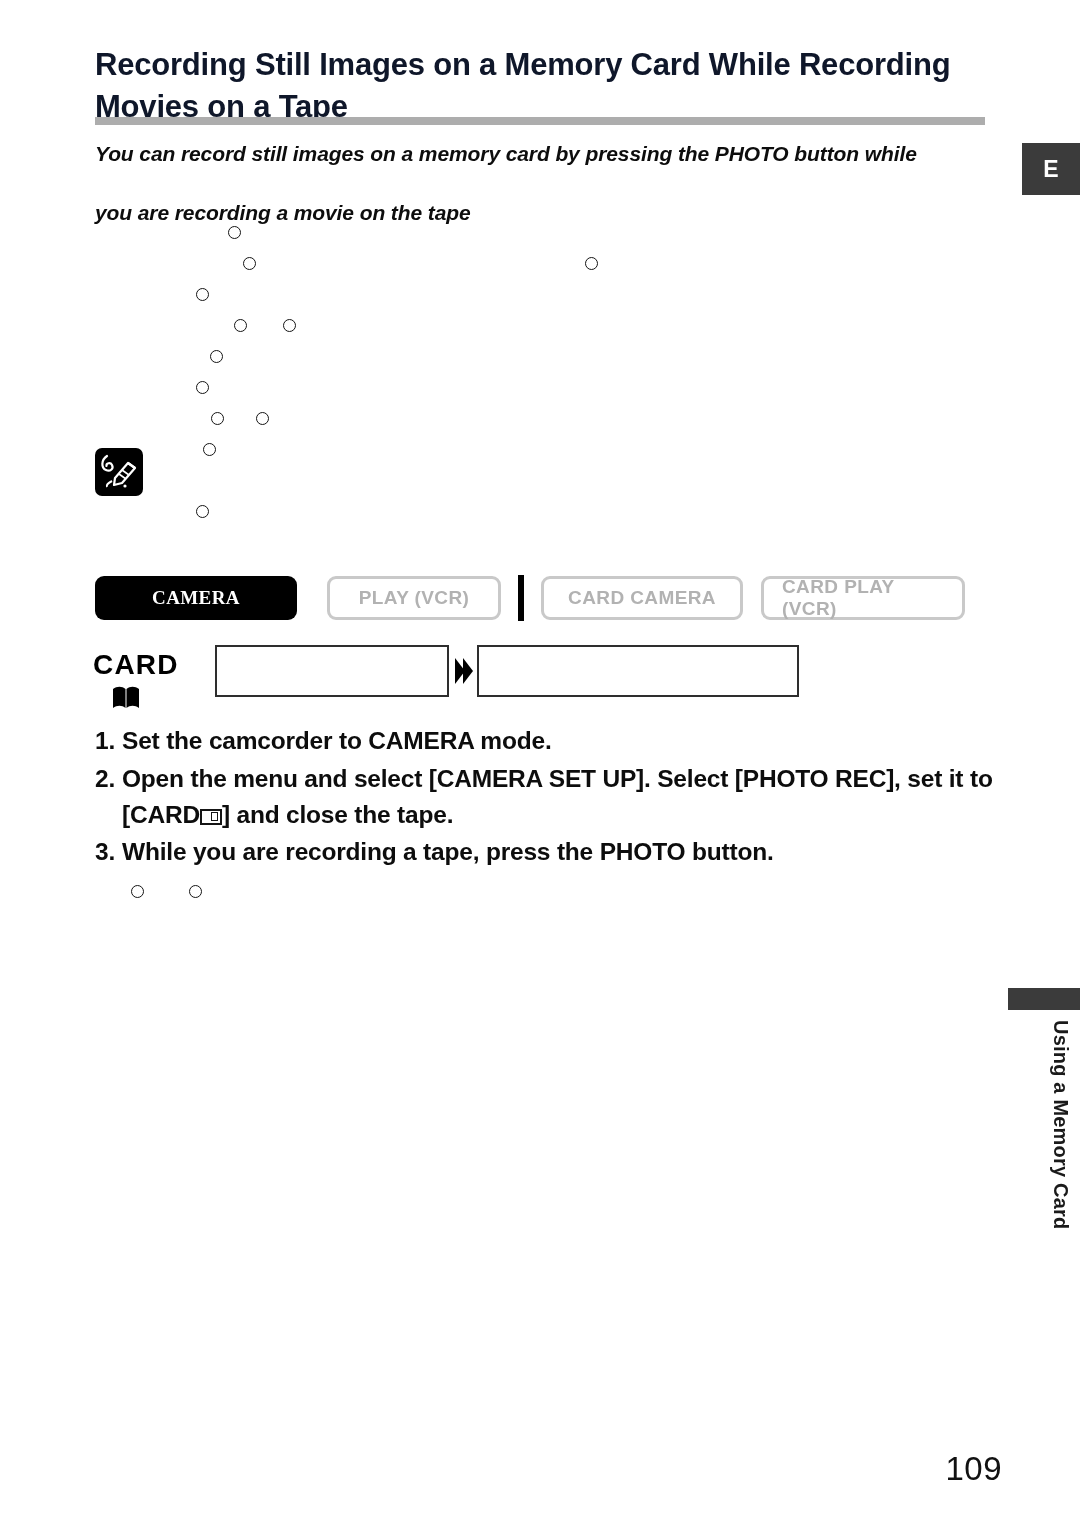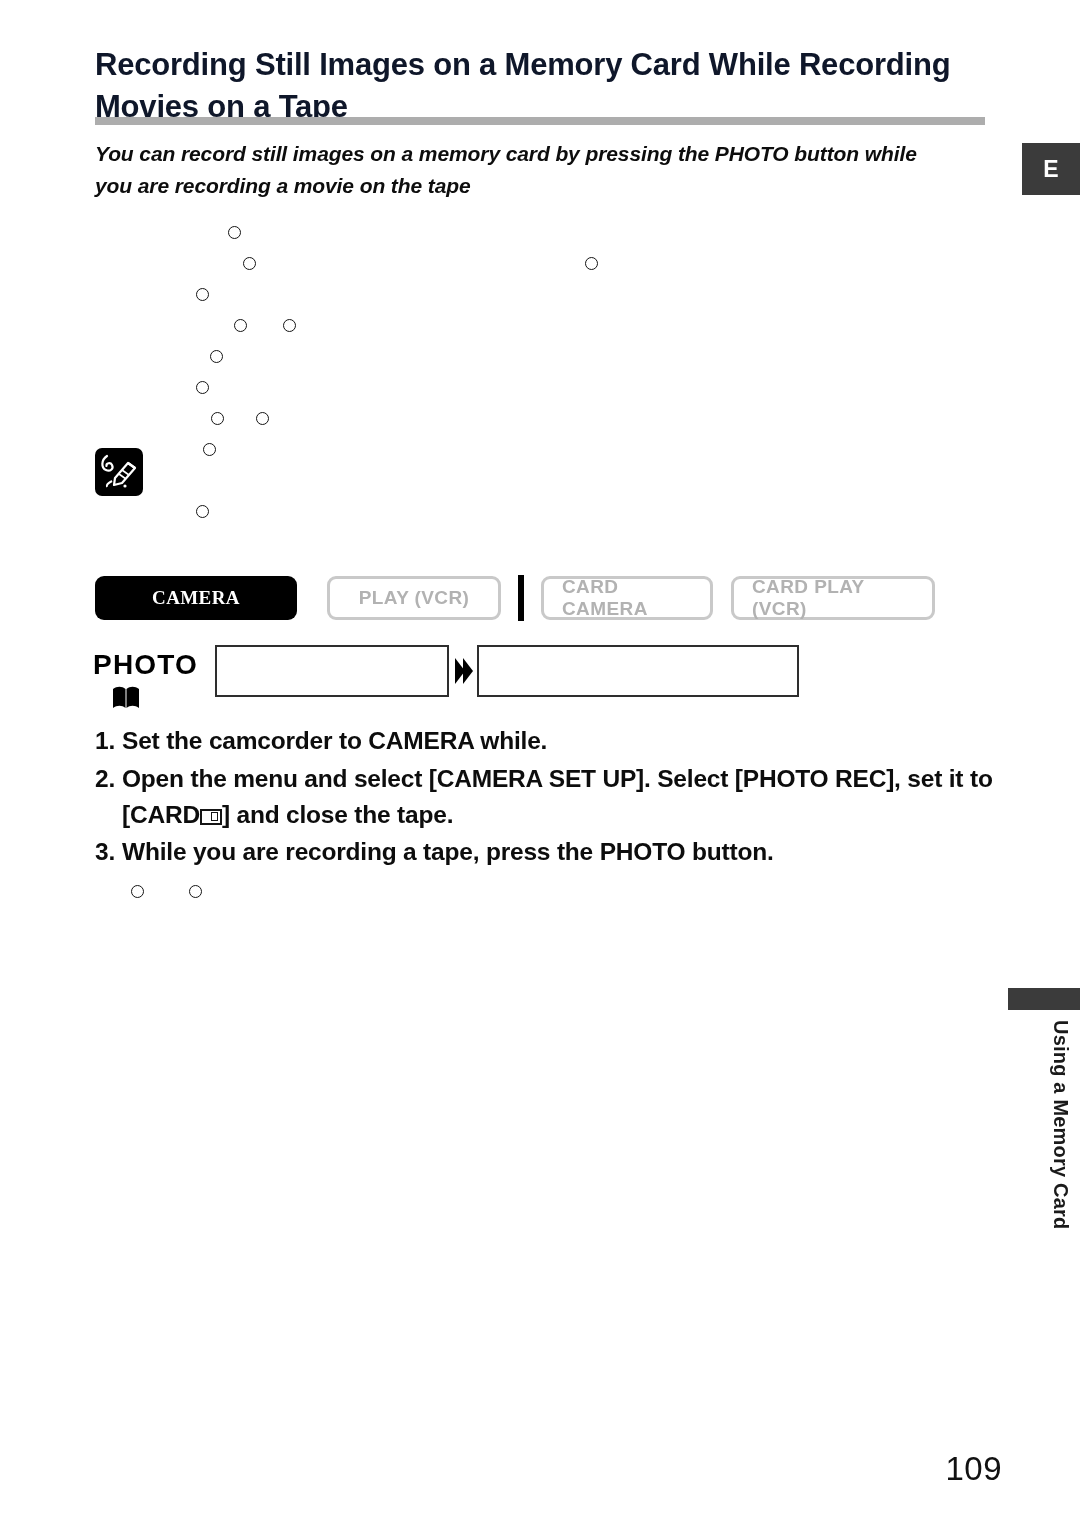--- a/index.html
+++ b/index.html
@@ -46,20 +46,21 @@
     font-size: 21px;
     font-weight: bold;
     font-style: italic;
     line-height: 1.5;
     letter-spacing: -0.1px;
     color: #0d0d0d;
     white-space: nowrap;
   }
   .lead .lead-line2 {
     display: block;
+    margin-top: 27px;
   }
 
   
   .lang-tab {
     position: absolute;
     right: 0;
     top: 143px;
     width: 58px;
     height: 52px;
     background: #3b3b3b;
@@ -152,21 +153,21 @@
     color: #ffffff;
     width: 202px;
     font-family: Liberation Serif, serif;
   }
   .mode-pill.inactive {
     background: #ffffff;
     color: #b2b2b2;
     border: 3px solid #c9c9c9;
   }
   .mode-pill.w-play   { width: 174px; margin-left: 30px; }
-  .mode-pill.w-ccam   { width: 172px; }
+  .mode-pill.w-ccam   { width: 202px; }
   .mode-pill.w-cplay  { width: 204px; margin-left: 18px; }
   .mode-divider {
     width: 6px;
     height: 46px;
     background: #000000;
     margin: 0 17px;
   }
 
   
   .menu-row {
@@ -316,42 +317,42 @@
 <div class="mode-row">
   <div class="mode-pill active">CAMERA</div>
   <div class="mode-pill inactive w-play">PLAY (VCR)</div>
   <div class="mode-divider"></div>
   <div class="mode-pill inactive w-ccam">CARD CAMERA</div>
   <div class="mode-pill inactive w-cplay">CARD PLAY (VCR)</div>
 </div>
 
 <div class="menu-row">
   <div class="menu-label-wrap">
-    <div class="menu-label">PHOTO</div>
+    <div class="menu-label">CARD</div>
     <div class="book-icon">
       <svg width="30" height="26" viewBox="0 0 30 26" aria-hidden="true">
         <path d="M2 4 C6 1, 11 1, 14.5 4 L14.5 23 C11 20, 6 20, 2 23 Z" fill="#000000"></path>
         <path d="M28 4 C24 1, 19 1, 15.5 4 L15.5 23 C19 20, 24 20, 28 23 Z" fill="#000000"></path>
       </svg>
     </div>
   </div>
   <div class="menu-box menu-box-1"></div>
   <div class="menu-arrow">
     <svg width="22" height="32" viewBox="0 0 22 32" aria-hidden="true">
       <path d="M3 3 L13 16 L3 29 Z" fill="#000000"></path>
       <path d="M11 3 L21 16 L11 29 Z" fill="#000000"></path>
     </svg>
   </div>
   <div class="menu-box menu-box-2"></div>
 </div>
 
 <div class="steps">
   <div class="step">
     <div class="step-num">1.</div>
-    <div class="step-text">Set the camcorder to CAMERA while.</div>
+    <div class="step-text">Set the camcorder to CAMERA mode.</div>
   </div>
   <div class="step">
     <div class="step-num">2.</div>
     <div class="step-text"><span>Open the menu and select [CAMERA SET UP]. Select [PHOTO REC], set it to [CARD</span><span class="card-glyph"></span><span>] and close the tape.</span></div>
   </div>
   <div class="step">
     <div class="step-num">3.</div>
     <div class="step-text">While you are recording a tape, press the PHOTO button.</div>
   </div>
 </div>

